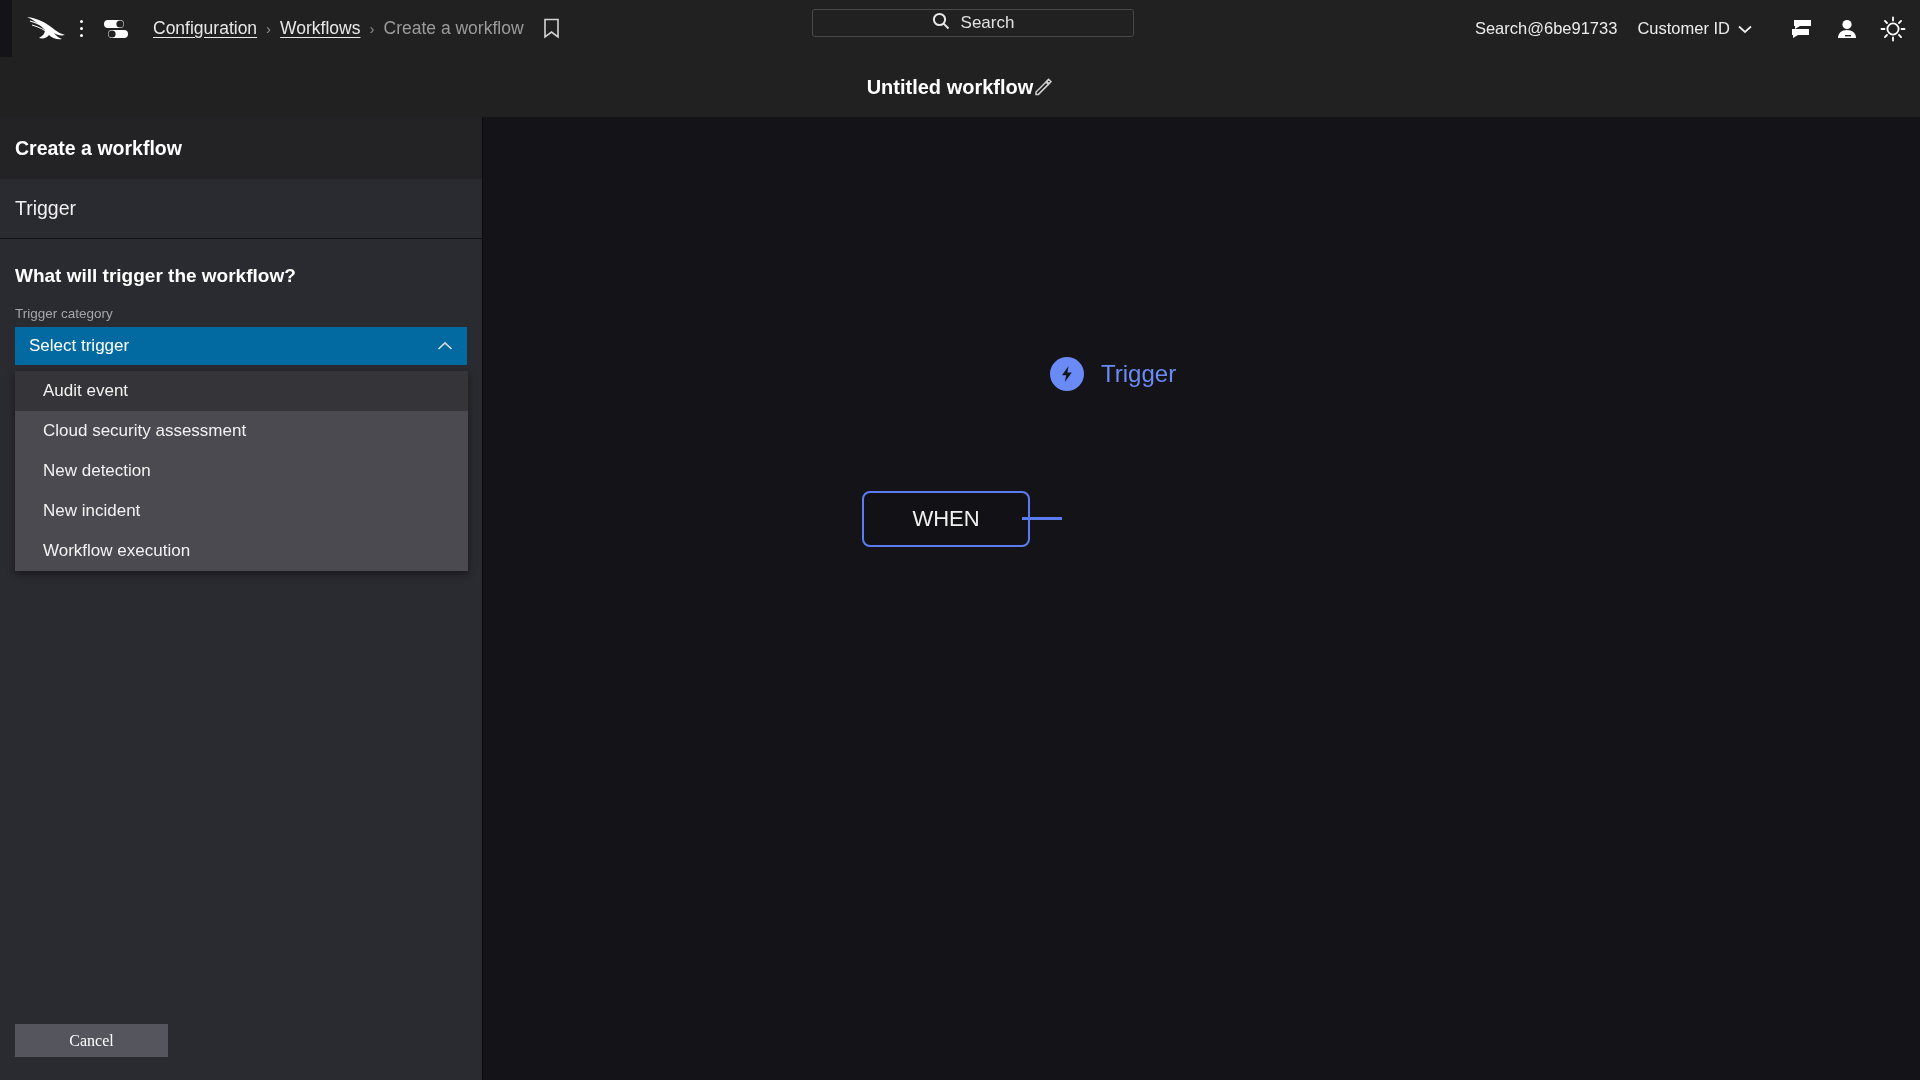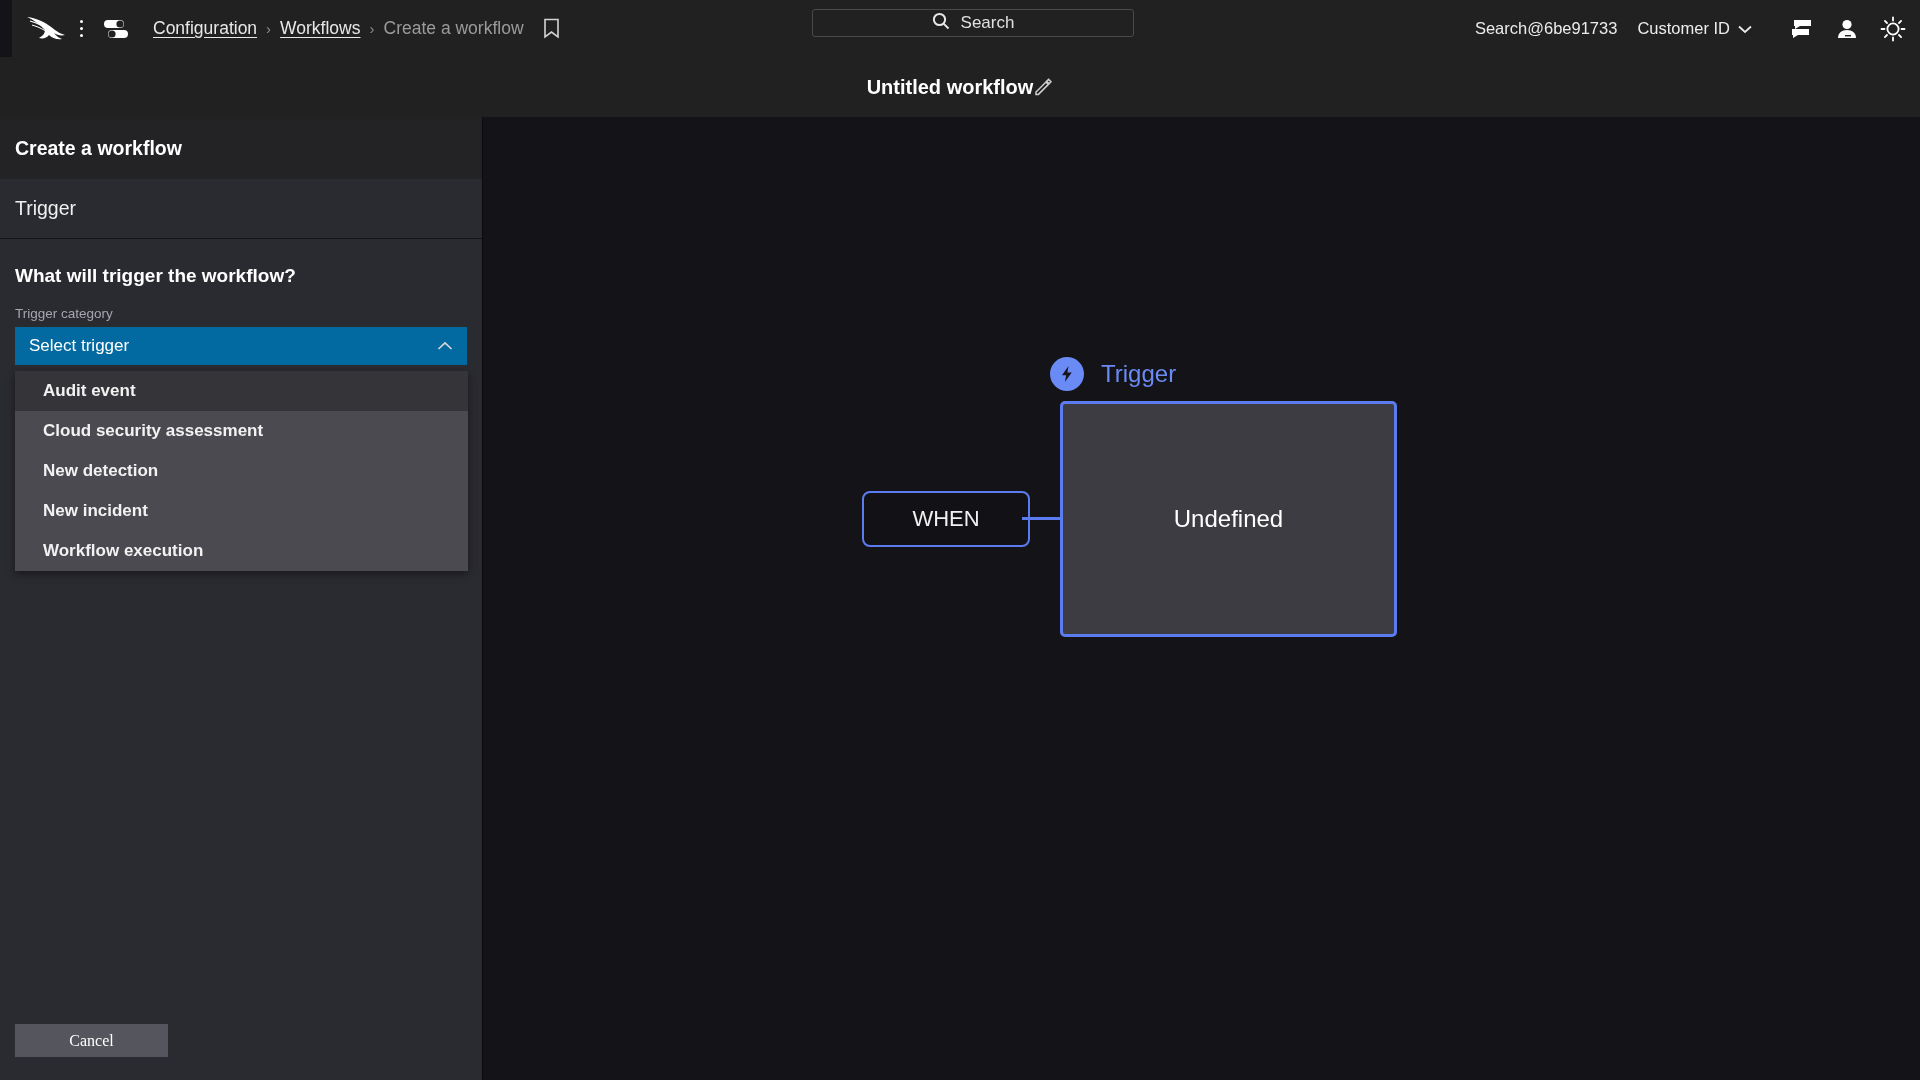--- a/index.html
+++ b/index.html
@@ -98,21 +98,21 @@
     padding: 0 14px; cursor: pointer;
   }
   .select-field .val { color: #ffffff; font-size: 17px; }
   .dropdown {
     position: absolute; left: 15px; top: 50px;
     width: 453px; background: #4a4a50;
     box-shadow: 0 3px 8px rgba(0,0,0,.45);
   }
   .dd-item {
     height: 40px; display: flex; align-items: center;
-    padding-left: 28px; color: #f2f2f2; font-size: 17px; cursor: pointer; font-weight: bold;
+    padding-left: 28px; color: #f2f2f2; font-size: 17px; cursor: pointer;
   }
   .dd-item.hl { background: #353539; }
 
   .sb-footer {
     height: 56px; background: #2a2a31;
     display: flex; align-items: flex-start; padding: 0 15px 12px 15px;
   }
   .btn {
     height: 33px; border: none; cursor: pointer;
     font-size: 16px; font-family: Liberation Serif, serif;
@@ -301,15 +301,14 @@
     <span class="bolt-badge">
       <svg width="20" height="20" viewBox="0 0 20 20">
         <path d="M11.5 2 L5 11.2 H9.2 L7.8 18 L14.8 8.6 H10.4 Z" fill="#16171c"></path>
       </svg>
     </span>
     <span class="trigger-text">Trigger</span>
   </div>
 
   <div class="node-when">WHEN</div>
   <div class="connector"></div>
-  <div class="node-undefined">Undefined</div>
 
 </main>
 
 </body></html>

